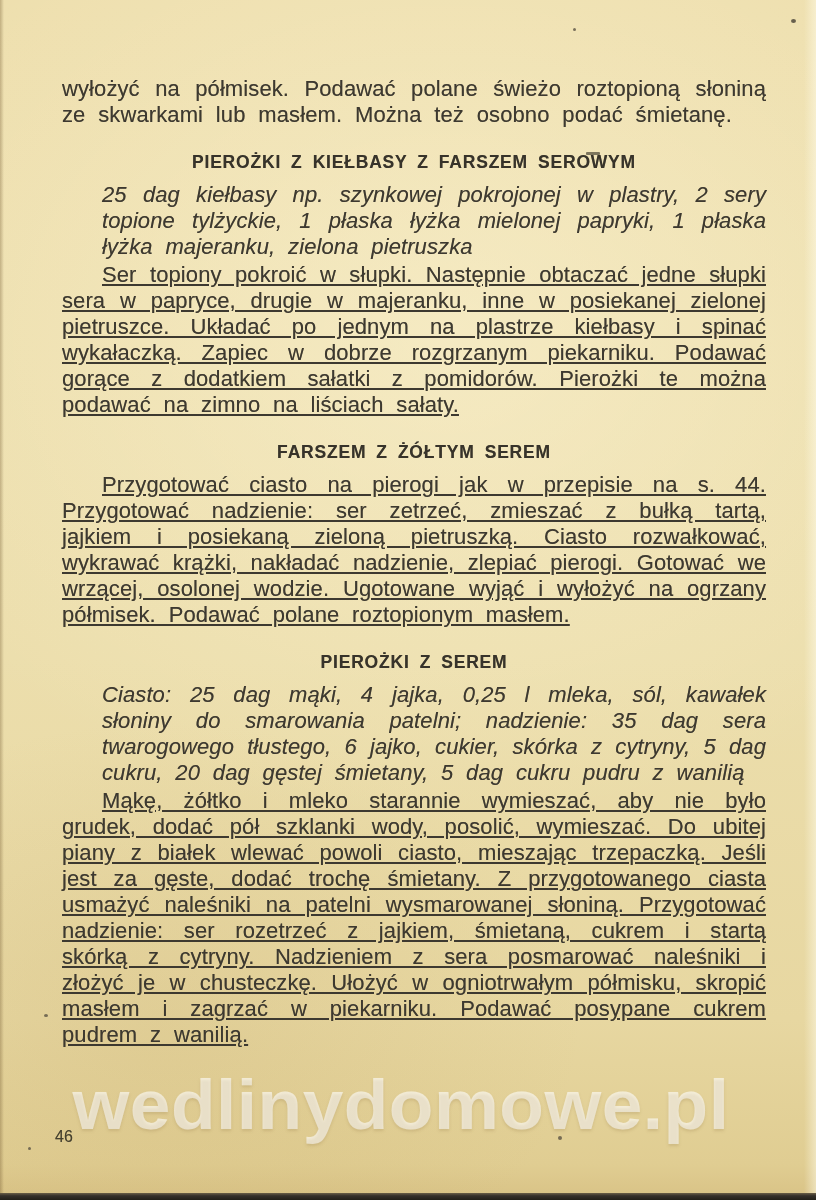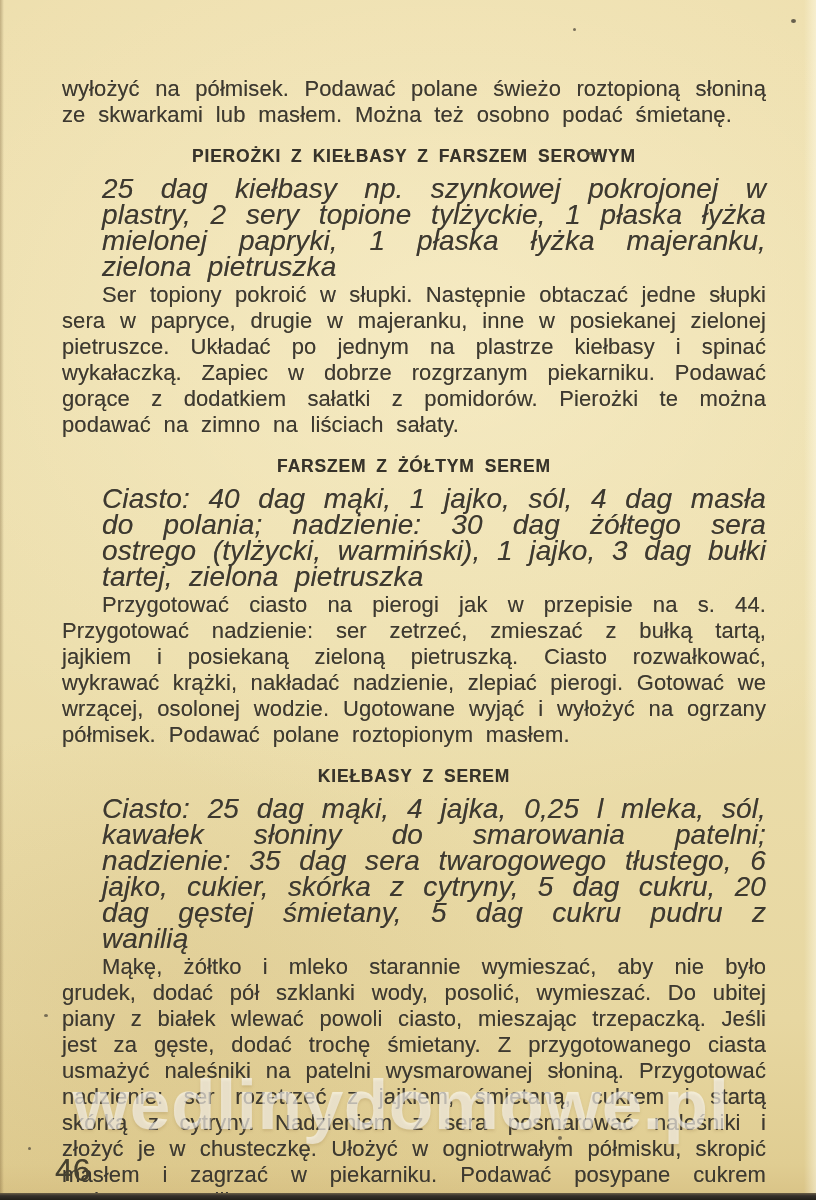--- a/index.html
+++ b/index.html
@@ -40,50 +40,49 @@
   }
   .para {
     margin: 0;
     font-size: 22px;
     line-height: 26px;
     text-align: justify;
     word-spacing: 0.30em;
     letter-spacing: 0.1px;
     text-shadow: 0 0 0.6px rgba(61,57,48,0.5);
   }
-  .para.indent { text-indent: 40px; }
+  .para.indent { text-indent: 40px; text-decoration: underline; }
   .heading {
-    margin: 18px 0 10px;
+    margin: 24px 0 10px;
     font-size: 17.5px;
     line-height: 20px;
     font-weight: bold;
     text-align: center;
     letter-spacing: 0.8px;
     word-spacing: 0.25em;
     color: #37332a;
     text-shadow: 0 0 0.6px rgba(55,51,42,0.5);
   }
   .ingredients {
     margin: 0 0 2px 40px;
-    font-size: 28px;
+    font-size: 22px;
     line-height: 26px;
     font-style: italic;
     text-align: justify;
     word-spacing: 0.30em;
     letter-spacing: 0.1px;
     text-shadow: 0 0 0.6px rgba(61,57,48,0.5);
   }
   .page-number {
     position: absolute;
     left: 55px; top: 1128px;
-    font-size: 32px;
+    font-size: 16px;
     font-weight: 500;
     color: #46412f;
     text-shadow: 0 0 0.6px rgba(70,65,47,0.5);
-    margin-top: 24px;
   }
   .watermark {
     position: absolute;
     left: 0; right: 14px; top: 1063px;
     text-align: center;
     font-size: 73px;
     font-weight: bold;
     letter-spacing: 0.5px;
     color: rgba(255,255,255,0.45);
     text-shadow: 0 2px 3px rgba(150,125,70,0.25), 0 0 1px rgba(255,255,255,0.35);
@@ -114,26 +113,25 @@
     <p class="para">wyłożyć na półmisek. Podawać polane świeżo roztopioną słoniną ze skwarkami lub masłem. Można też osobno podać śmietanę.</p>
 
     <section>
       <h2 class="heading">PIEROŻKI Z KIEŁBASY Z FARSZEM SEROWYM</h2>
       <p class="ingredients">25 dag kiełbasy np. szynkowej pokrojonej w plastry, 2 sery topione tylżyckie, 1 płaska łyżka mielonej papryki, 1 płaska łyżka majeranku, zielona pietruszka</p>
       <p class="para indent">Ser topiony pokroić w słupki. Następnie obtaczać jedne słupki sera w papryce, drugie w majeranku, inne w posiekanej zielonej pietruszce. Układać po jednym na plastrze kiełbasy i spinać wykałaczką. Zapiec w dobrze rozgrzanym piekarniku. Podawać gorące z dodatkiem sałatki z pomidorów. Pierożki te można podawać na zimno na liściach sałaty.</p>
     </section>
 
     <section>
       <h2 class="heading">FARSZEM Z ŻÓŁTYM SEREM</h2>
-      <p class="ingredients">Ciasto: 40 dag mąki, 1 jajko, sól, 4 dag masła do polania; nadzienie: 30 dag żółtego sera ostrego (tylżycki, warmiński), 1 jajko, 3 dag bułki tartej, zielona pietruszka</p>
       <p class="para indent">Przygotować ciasto na pierogi jak w przepisie na s. 44. Przygotować nadzienie: ser zetrzeć, zmieszać z bułką tartą, jajkiem i posiekaną zieloną pietruszką. Ciasto rozwałkować, wykrawać krążki, nakładać nadzienie, zlepiać pierogi. Gotować we wrzącej, osolonej wodzie. Ugotowane wyjąć i wyłożyć na ogrzany półmisek. Podawać polane roztopionym masłem.</p>
     </section>
 
     <section>
-      <h2 class="heading">KIEŁBASY Z SEREM</h2>
+      <h2 class="heading">PIEROŻKI Z SEREM</h2>
       <p class="ingredients">Ciasto: 25 dag mąki, 4 jajka, 0,25 l mleka, sól, kawałek słoniny do smarowania patelni; nadzienie: 35 dag sera twarogowego tłustego, 6 jajko, cukier, skórka z cytryny, 5 dag cukru, 20 dag gęstej śmietany, 5 dag cukru pudru z wanilią</p>
       <p class="para indent">Mąkę, żółtko i mleko starannie wymieszać, aby nie było grudek, dodać pół szklanki wody, posolić, wymieszać. Do ubitej piany z białek wlewać powoli ciasto, mieszając trzepaczką. Jeśli jest za gęste, dodać trochę śmietany. Z przygotowanego ciasta usmażyć naleśniki na patelni wysmarowanej słoniną. Przygotować nadzienie: ser rozetrzeć z jajkiem, śmietaną, cukrem i startą skórką z cytryny. Nadzieniem z sera posmarować naleśniki i złożyć je w chusteczkę. Ułożyć w ogniotrwałym półmisku, skropić masłem i zagrzać w piekarniku. Podawać posypane cukrem pudrem z wanilią.</p>
     </section>
 
   </div>
 
   <div class="watermark">wedlinydomowe.pl</div>
 
   <div class="page-number">46</div>
 

